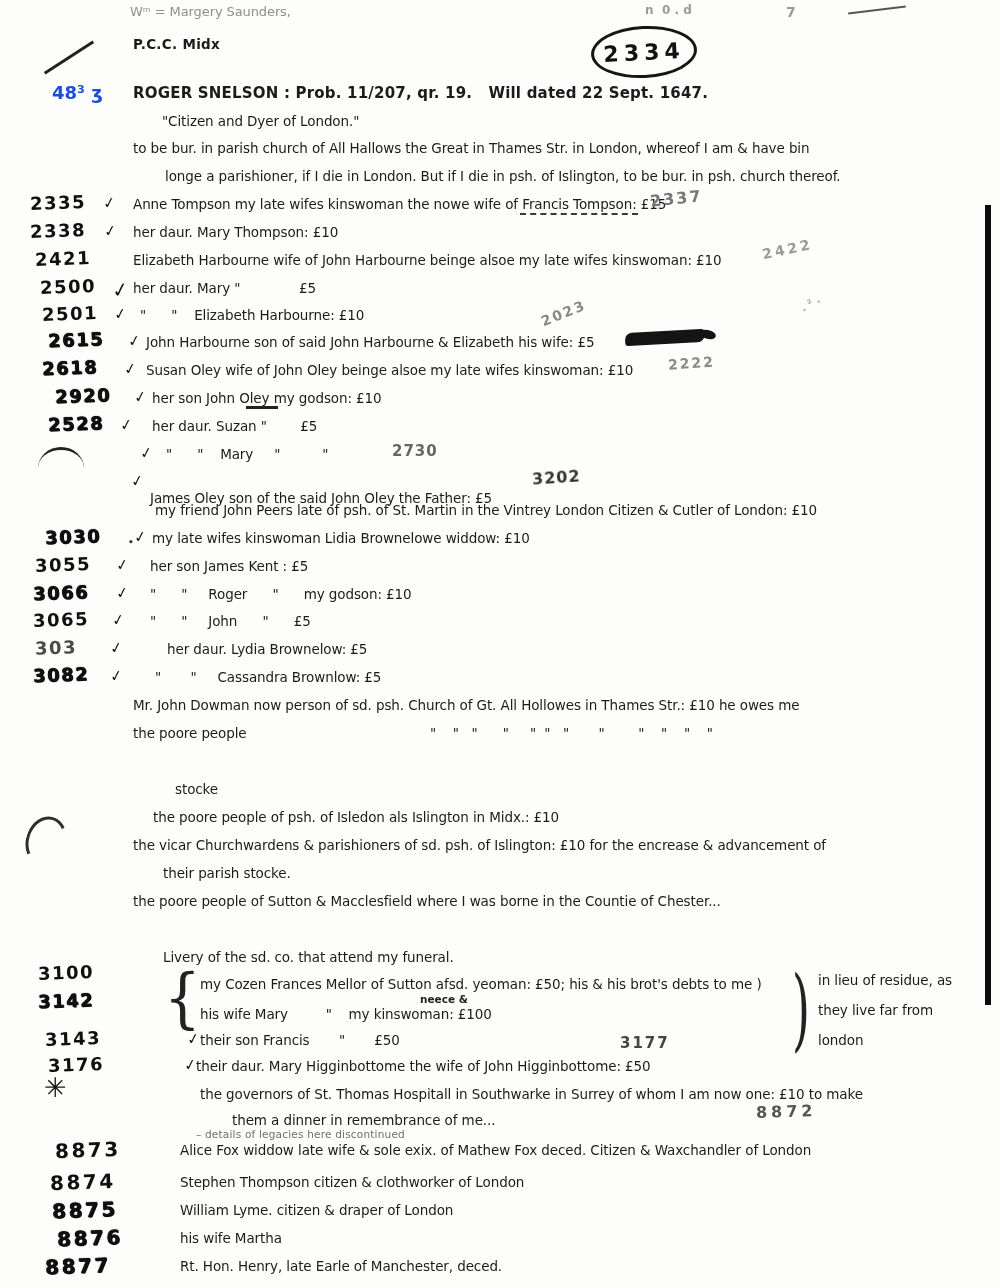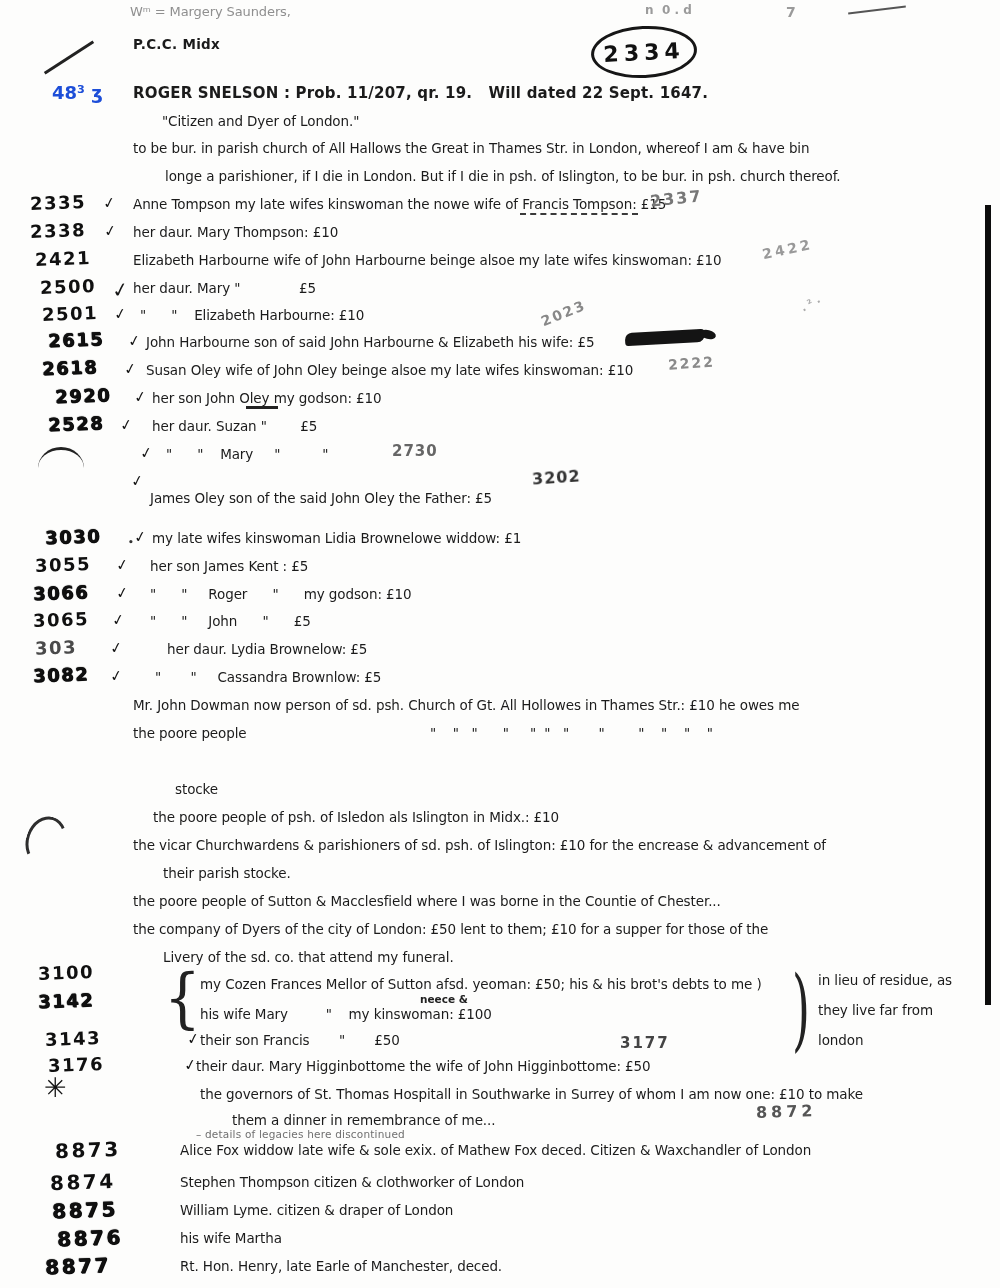--- a/index.html
+++ b/index.html
@@ -99,21 +99,22 @@
     <div class="ln" style="left: 152px; top: 390px;">her son John Oley my godson: £10</div>
     <div class="margin smudge" style="left: 55px; top: 385px;">2920</div>
     <div class="check" style="left: 134px; top: 388px;">✓</div>
     <div class="ln" style="left: 152px; top: 418px;">her daur. Suzan "        £5</div>
     <div class="margin smudge" style="left: 48px; top: 413px;">2528</div>
     <div class="check" style="left: 120px; top: 416px;">✓</div>
     <div class="ln" style="left: 166px; top: 446px;">"      "    Mary     "          "</div>
     <div class="check" style="left: 140px; top: 444px;">✓</div>
     <div class="ln" style="left: 150px; top: 474px; margin-top: 16px;">James Oley son of the said John Oley the Father: £5</div>
     <div class="check" style="left: 131px; top: 472px;">✓</div>
-    <div class="ln" style="left: 152px; top: 530px;">my late wifes kinswoman Lidia Brownelowe widdow: £1</div>
+    <div class="ln" style="left: 155px; top: 502px;">my friend John Peers late of psh. of St. Martin in the Vintrey London Citizen &amp; Cutler of London: £10</div>
+    <div class="ln" style="left: 152px; top: 530px;">my late wifes kinswoman Lidia Brownelowe widdow: £10</div>
     <div class="margin smudge" style="left: 45px; top: 526px;">3030</div>
     <div class="check" style="left: 134px; top: 528px;">✓</div>
     <div class="ln" style="left: 150px; top: 558px;">her son James Kent : £5</div>
     <div class="margin" style="left: 35px; top: 554px;">3055</div>
     <div class="check" style="left: 116px; top: 556px;">✓</div>
     <div class="ln" style="left: 150px; top: 586px;">"      "     Roger      "      my godson: £10</div>
     <div class="margin smudge" style="left: 33px; top: 582px;">3066</div>
     <div class="check" style="left: 116px; top: 584px;">✓</div>
     <div class="ln" style="left: 150px; top: 613px;">"      "     John      "      £5</div>
     <div class="margin" style="left: 33px; top: 609px;">3065</div>
@@ -125,21 +126,20 @@
     <div class="margin smudge" style="left: 33px; top: 664px;">3082</div>
     <div class="check" style="left: 110px; top: 667px;">✓</div>
     <div class="ln" style="left: 133px; top: 697px;">Mr. John Dowman now person of sd. psh. Church of Gt. All Hollowes in Thames Str.: £10 he owes me</div>
     <div class="ln" style="left: 133px; top: 725px;">the poore people</div>
     <div class="ln" style="left: 430px; top: 725px;">"    "   "      "     "  "   "       "        "    "    "    "</div>
     <div class="ln" style="left: 175px; top: 781px;">stocke</div>
     <div class="ln" style="left: 146px; top: 809px; margin-left: 7px;">the poore people of psh. of Isledon als Islington in Midx.: £10</div>
     <div class="ln" style="left: 133px; top: 837px;">the vicar Churchwardens &amp; parishioners of sd. psh. of Islington: £10 for the encrease &amp; advancement of</div>
     <div class="ln" style="left: 163px; top: 865px;">their parish stocke.</div>
     <div class="ln" style="left: 133px; top: 893px;">the poore people of Sutton &amp; Macclesfield where I was borne in the Countie of Chester...</div>
-    <div class="ln" style="left: 133px; top: 921px;">the company of Dyers of the city of London: £50 lent to them; £10 for a supper for those of the</div>
     <div class="ln" style="left: 163px; top: 949px;">Livery of the sd. co. that attend my funeral.</div>
     <div class="ln" style="left: 200px; top: 976px;">my Cozen Frances Mellor of Sutton afsd. yeoman: £50; his &amp; his brot's debts to me )</div>
     <div class="margin" style="left: 38px; top: 962px;">3100</div>
     <div class="ln" style="left: 200px; top: 1006px;">his wife Mary         "    my kinswoman: £100</div>
     <div class="margin smudge" style="left: 38px; top: 990px;">3142</div>
     <div class="ln" style="left: 200px; top: 1032px;">their son Francis       "       £50</div>
     <div class="margin" style="left: 45px; top: 1028px;">3143</div>
     <div class="check" style="left: 187px; top: 1030px;">✓</div>
     <div class="ln" style="left: 196px; top: 1058px;">their daur. Mary Higginbottome the wife of John Higginbottome: £50</div>
     <div class="margin" style="left: 48px; top: 1054px;">3176</div>

